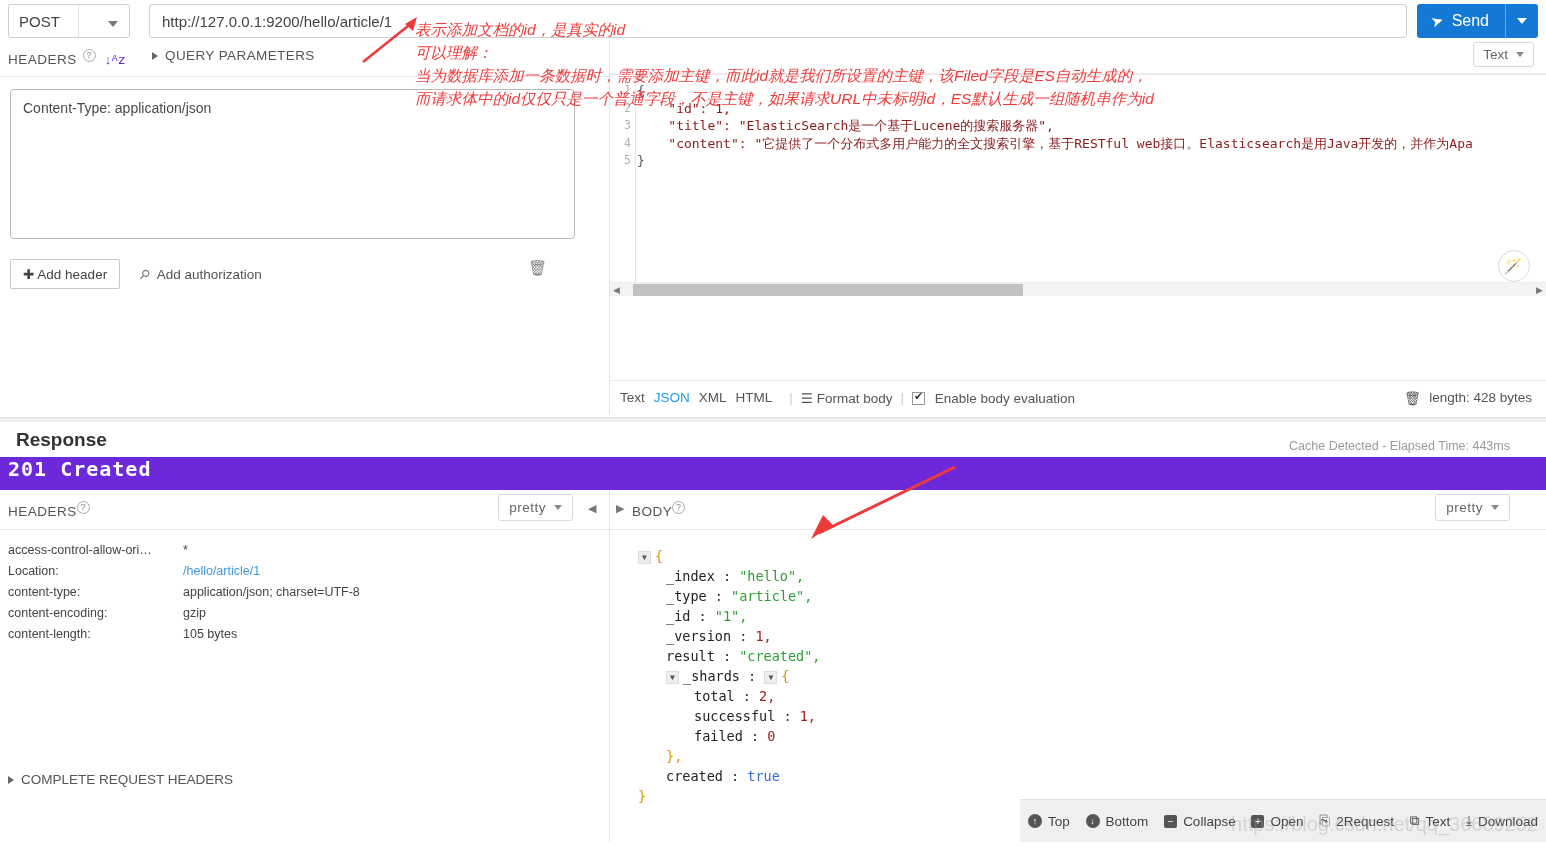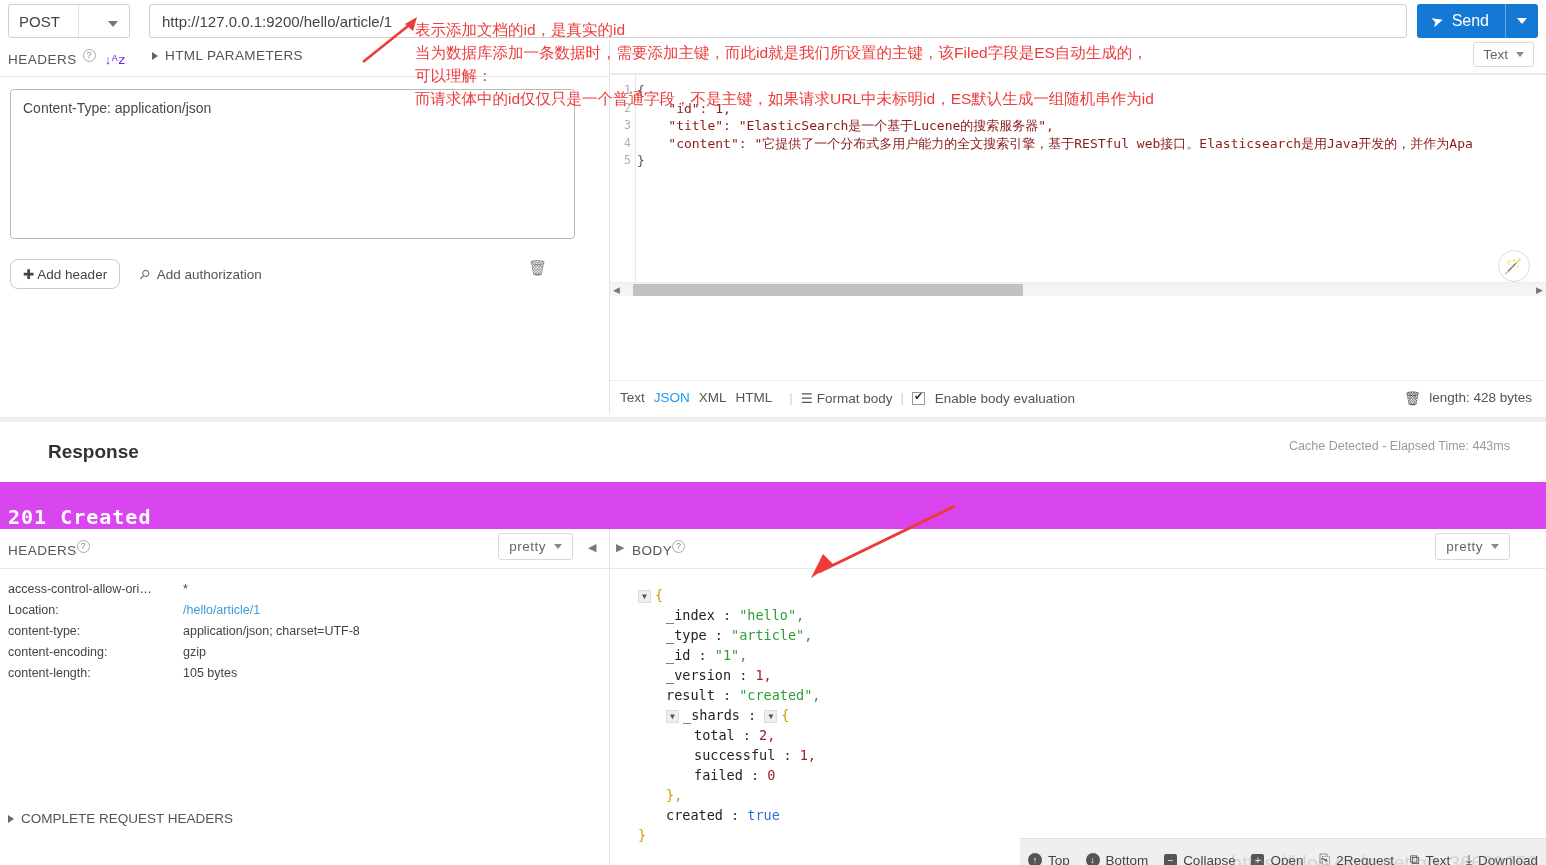--- a/index.html
+++ b/index.html
@@ -81,21 +81,21 @@
   .hdr-textarea-wrap { padding: 12px 0 0 10px; }
   .hdr-textarea {
     width: 565px; height: 150px;
     border: 1px solid #b9b9b9; border-radius: 4px;
     padding: 10px 12px; font-size: 14px; color: #4a4a4a;
     resize: none; outline: none;
     font-family: "Liberation Sans", sans-serif;
   }
   .hdr-actions { display: flex; align-items: center; padding: 16px 0 0 10px; position: relative; }
   .add-header-btn {
-    border: 1px solid #cacaca; background: #fff; border-radius: 8px;
+    border: 1px solid #cacaca; background: #fff; border-radius: 2px;
     padding: 6px 12px; font-size: 13.5px; color: #444; cursor: pointer;
     font-family: "Liberation Sans", sans-serif;
   }
   .add-auth { margin-left: 20px; font-size: 13.5px; color: #555; display:flex; align-items:center; gap:7px; cursor:pointer;}
   .key-ico { font-size: 13px; color:#777; transform: rotate(45deg); display:inline-block;}
   .trash-ico { position: absolute; left: 528px; top: 16px; font-size: 15px; color: #808080; cursor: pointer;}
 
   
   .code-col { flex: 1; position: relative; background: #fff; }
   .code-head { height: 34px; position: relative; border-bottom: 1px solid #eee;}
@@ -154,26 +154,26 @@
   .sep { color: #cfcfcf; margin: 0 8px; }
   .chk {
     display: inline-block; width: 13px; height: 13px; border: 1px solid #999;
     background: #fff; margin-right: 6px; position: relative; top: 2px;
   }
   .chk:after{ content:"✔"; position:absolute; left:1px; top:-3px; font-size:11px; color:#333;}
   .code-foot .right { position: absolute; right: 14px; display:flex; align-items:center; gap: 8px; color:#555;}
 
   
   .response-panel { position: relative; background:#fff; height: 446px; border-top: 4px solid #f0f0f0;}
-  .resp-head { position: relative; height: 60px; display:flex; align-items:center; padding-left: 8px; margin-left: 40px;}
+  .resp-head { position: relative; height: 35px; display:flex; align-items:center; padding-left: 16px;}
   .resp-title { font-size: 19px; font-weight: bold; color: #333; }
   .cache-info { position:absolute; right: 36px; top: 17px; font-size: 12.5px; color: #9a9a9a;}
   .status-bar {
-    height: 47px; background: #d946ef; color: #fff;
-    display:flex; align-items:flex-end; padding-left: 8px;
+    height: 33px; background: #6d28d9; color: #fff;
+    display:flex; align-items:flex-start; padding-left: 8px;
     font-family: "DejaVu Sans Mono", monospace; font-size: 20px; font-weight: bold;
     letter-spacing: 1px;
   }
 
   .resp-cols { display: flex; height: 352px; }
   .resp-headers { width: 610px; position: relative; border-right: 1px solid #e4e4e4;}
   .resp-sub {
     display:flex; align-items:center; padding: 14px 0 10px 8px;
     font-size: 13.5px; color:#555; letter-spacing:.5px; border-bottom: 1px solid #e8e8e8;
     position: relative;
@@ -241,21 +241,21 @@
     position:absolute; right: 8px; bottom: 6px;
     font-size: 20px; color: rgba(150,150,150,.30);
     font-family: "Liberation Sans", sans-serif; pointer-events:none; white-space: nowrap; margin-left: 6px;
   }
 
   
   .anno {
     position:absolute; color:#ed3b3b; font-size: 15.5px; line-height: 23px;
     font-family: "Liberation Sans", sans-serif; white-space: nowrap; pointer-events:none;
   }
-  .anno-1 { left: 415px; top: 18px; }
+  .anno-1 { left: 415px; top: 18px; font-style: italic; }
   .arrow-svg { position:absolute; pointer-events:none; }
 </style>
 </head>
 <body>
 
 <div class="app">
 
   <div class="request-panel">
 
     <div class="topbar">
@@ -277,21 +277,21 @@
         </span>
         <span class="vdiv"></span>
         <span class="drop">
             <span class="caret"></span>
           </span>
       </div>
     </div>
 
     <div class="query-params">
       <span class="tri-right"></span>
-      <span>HTML PARAMETERS</span>
+      <span>QUERY PARAMETERS</span>
     </div>
 
     <div class="req-body">
 
       <div class="headers-col">
         <div class="hdr-title">
           <span>HEADERS</span>
           <span class="q-icon">?</span>
           <span class="sort-icon">↓ᴬ𝗓</span>
         </div>
@@ -363,22 +363,22 @@
           <span class="right">
             <span>🗑</span>
             <span>length: 428 bytes</span>
           </span>
         </div>
       </div>
     </div>
 
     <div class="anno anno-1">
       <div>表示添加文档的id，是真实的id</div>
+      <div>可以理解：</div>
       <div>  当为数据库添加一条数据时，需要添加主键，而此id就是我们所设置的主键，该Filed字段是ES自动生成的，</div>
-      <div>可以理解：</div>
       <div>而请求体中的id仅仅只是一个普通字段，不是主键，如果请求URL中未标明id，ES默认生成一组随机串作为id</div>
     </div>
     <svg class="arrow-svg" style="left:355px;top:14px;" width="70" height="52" viewBox="0 0 70 52">
       <line x1="8" y1="48" x2="58" y2="8" stroke="#ed3b3b" stroke-width="2.6"></line>
       <polygon points="62,3 50,10 58,17" fill="#ed3b3b"></polygon>
     </svg>
   </div>
 
   <div class="response-panel">
 

